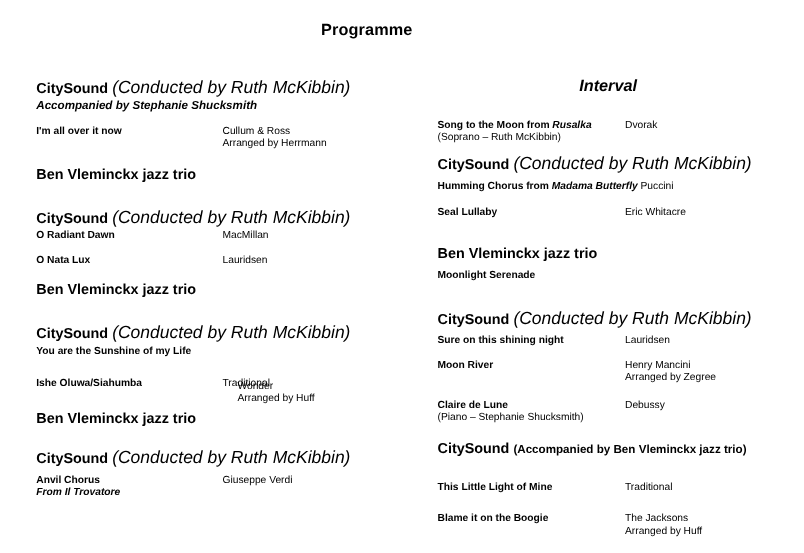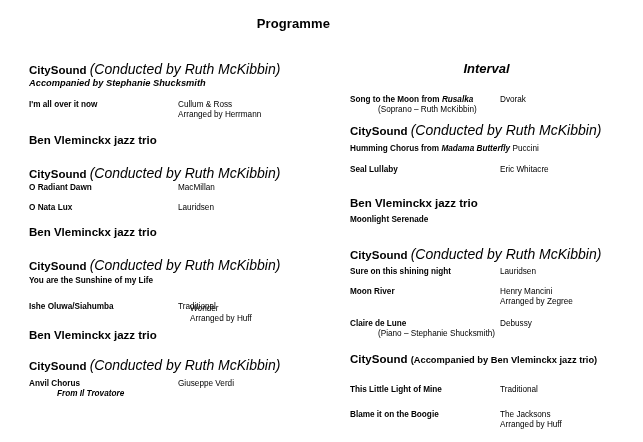--- a/index.html
+++ b/index.html
@@ -86,21 +86,20 @@
   .piece .title .work { font-style: italic; font-weight: bold; }
   .piece .title .inline-composer {
     font-weight: normal;
     font-style: normal;
   }
   .piece .subtitle {
     position: absolute;
     left: 0; top: 9.6px;
     font-weight: normal;
     white-space: nowrap;
-    margin-left: 28px;
   }
   .piece .subtitle.bolditalic {
     font-weight: bold;
     font-style: italic;
   }
   .piece .composer {
     position: absolute;
     top: 0;
     font-weight: normal;
     white-space: nowrap;

